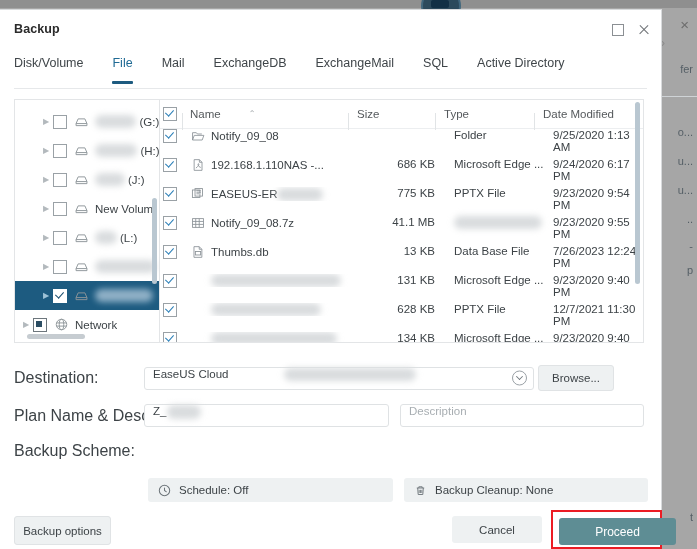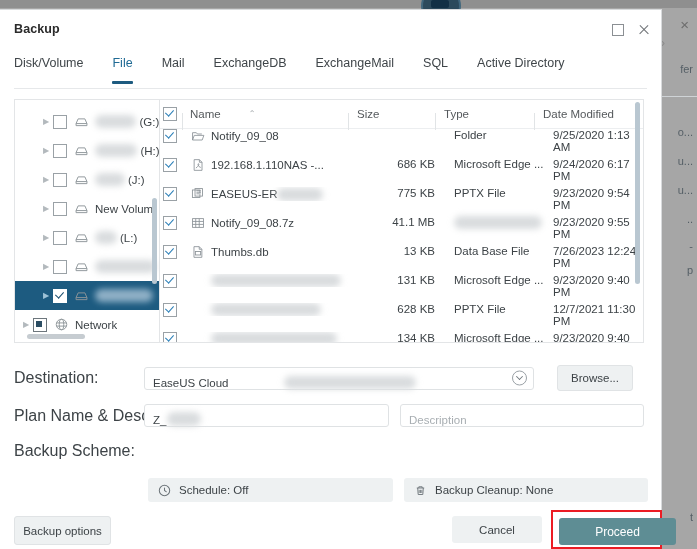--- a/index.html
+++ b/index.html
@@ -136,21 +136,21 @@
   .row .c-size{text-align:right;padding-right:10px;}
   .ficon{width:15px;flex:0 0 15px;margin-right:6px;display:flex;align-items:center;justify-content:center;}
   .namewrap{display:flex;align-items:center;overflow:hidden;}
   #list-vsb{position:absolute;right:3px;top:2px;width:5px;height:182px;background:#b9c7d1;border-radius:3px;}
 
   
   .frow{position:absolute;left:14px;width:630px;display:flex;align-items:center;}
   .flabel{font-size:16px;color:#3d4347;white-space:nowrap;}
   .finput{
     height:23px;border:1px solid #dfe2e4;border-radius:3px;background:#fff;
-    display:flex;align-items:flex-end;padding:0 8px;font-size:11.5px;color:#3d4347;
+    display:flex;align-items:flex-start;padding:0 8px;font-size:11.5px;color:#3d4347;
     position:relative;box-sizing:border-box;
   }
   .placeholder{color:#a8aeb2;}
   .chev{
     position:absolute;right:6px;top:50%;transform:translateY(-50%);
     width:13px;height:13px;border:1.1px solid #9aa1a6;border-radius:50%;
     display:flex;align-items:center;justify-content:center;
   }
   .chev:after{
     content:"";width:4px;height:4px;border:solid #6d757a;border-width:0 1.2px 1.2px 0;
@@ -472,21 +472,21 @@
     </div>
   </div>
 
   <div class="frow" style="top:355px;">
     <div class="flabel" style="width:130px;">Destination:</div>
     <div class="finput" style="width:390px;">
       <span>EaseUS Cloud</span>
       <span class="blur" style="width:132px;height:13px;margin-left:56px;"></span>
       <span class="chev"></span>
     </div>
-    <div class="btn" style="width:74px;margin-left:23px;">Browse...</div>
+    <div class="btn" style="width:74px;margin-left:4px;">Browse...</div>
   </div>
 
   <div class="frow" style="top:394px;">
     <div class="flabel" style="width:130px;">Plan Name &amp; Description:</div>
     <div class="finput" style="width:245px;">
       <span>Z_</span>
       <span class="blur" style="width:34px;height:14px;margin-left:1px;"></span>
     </div>
     <div class="finput" style="width:244px;margin-left:11px;">
       <span class="placeholder">Description</span>

